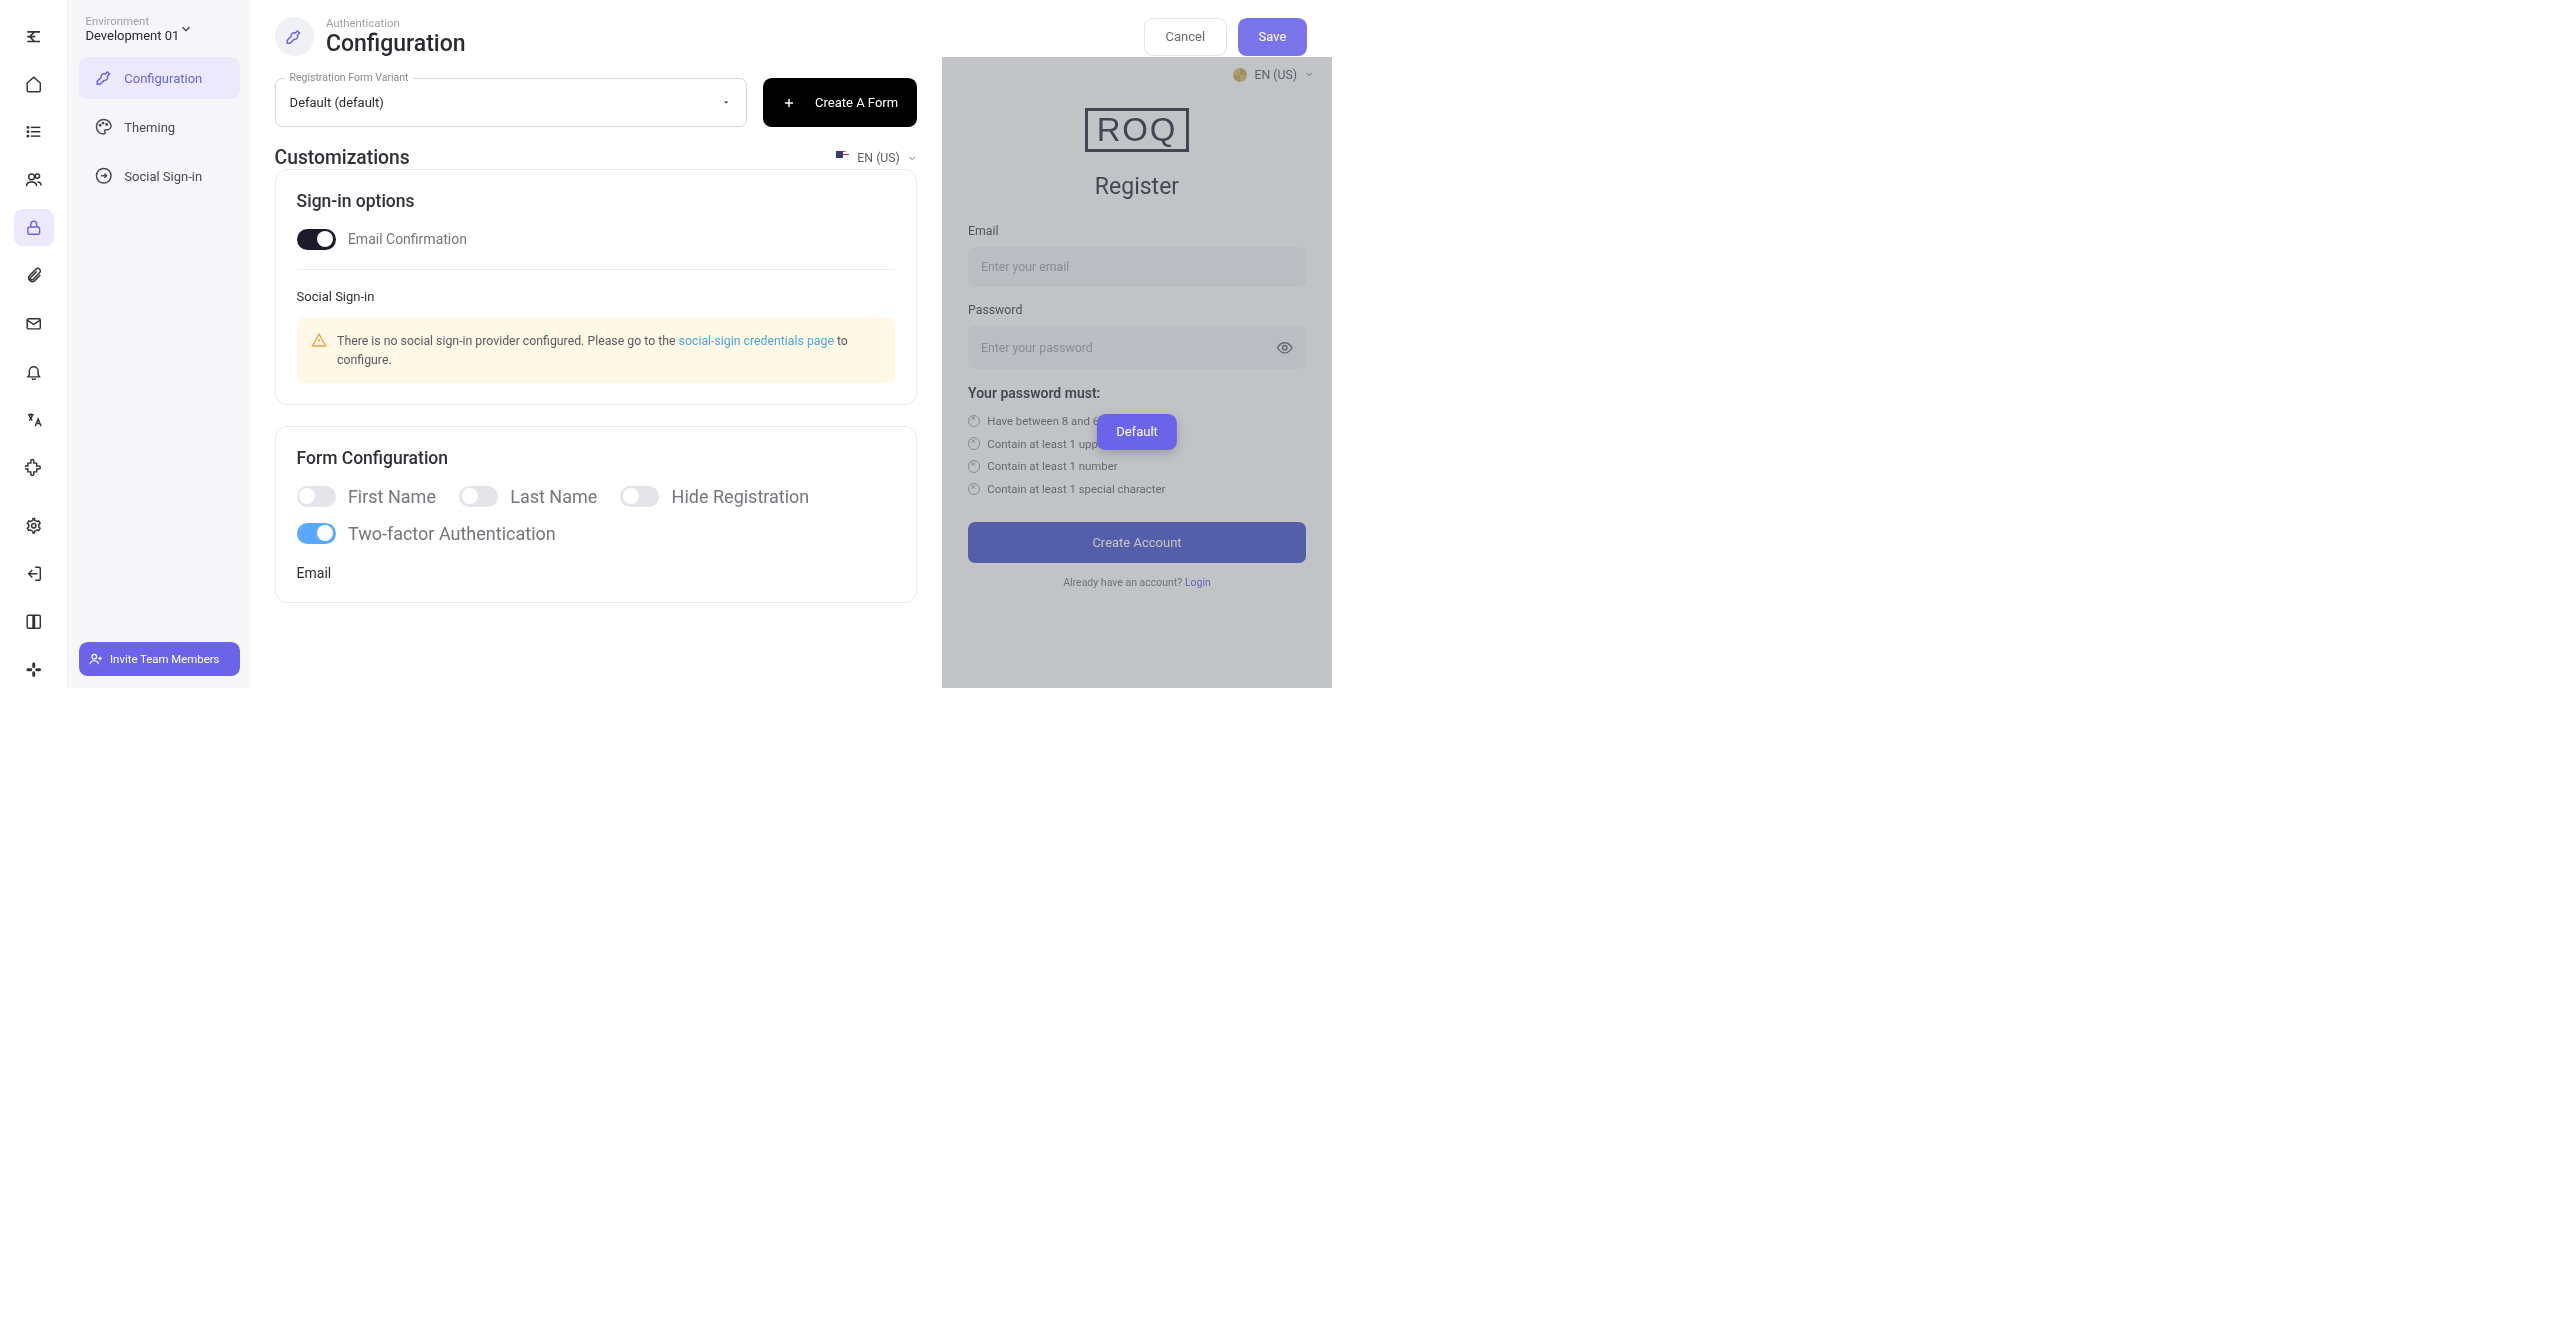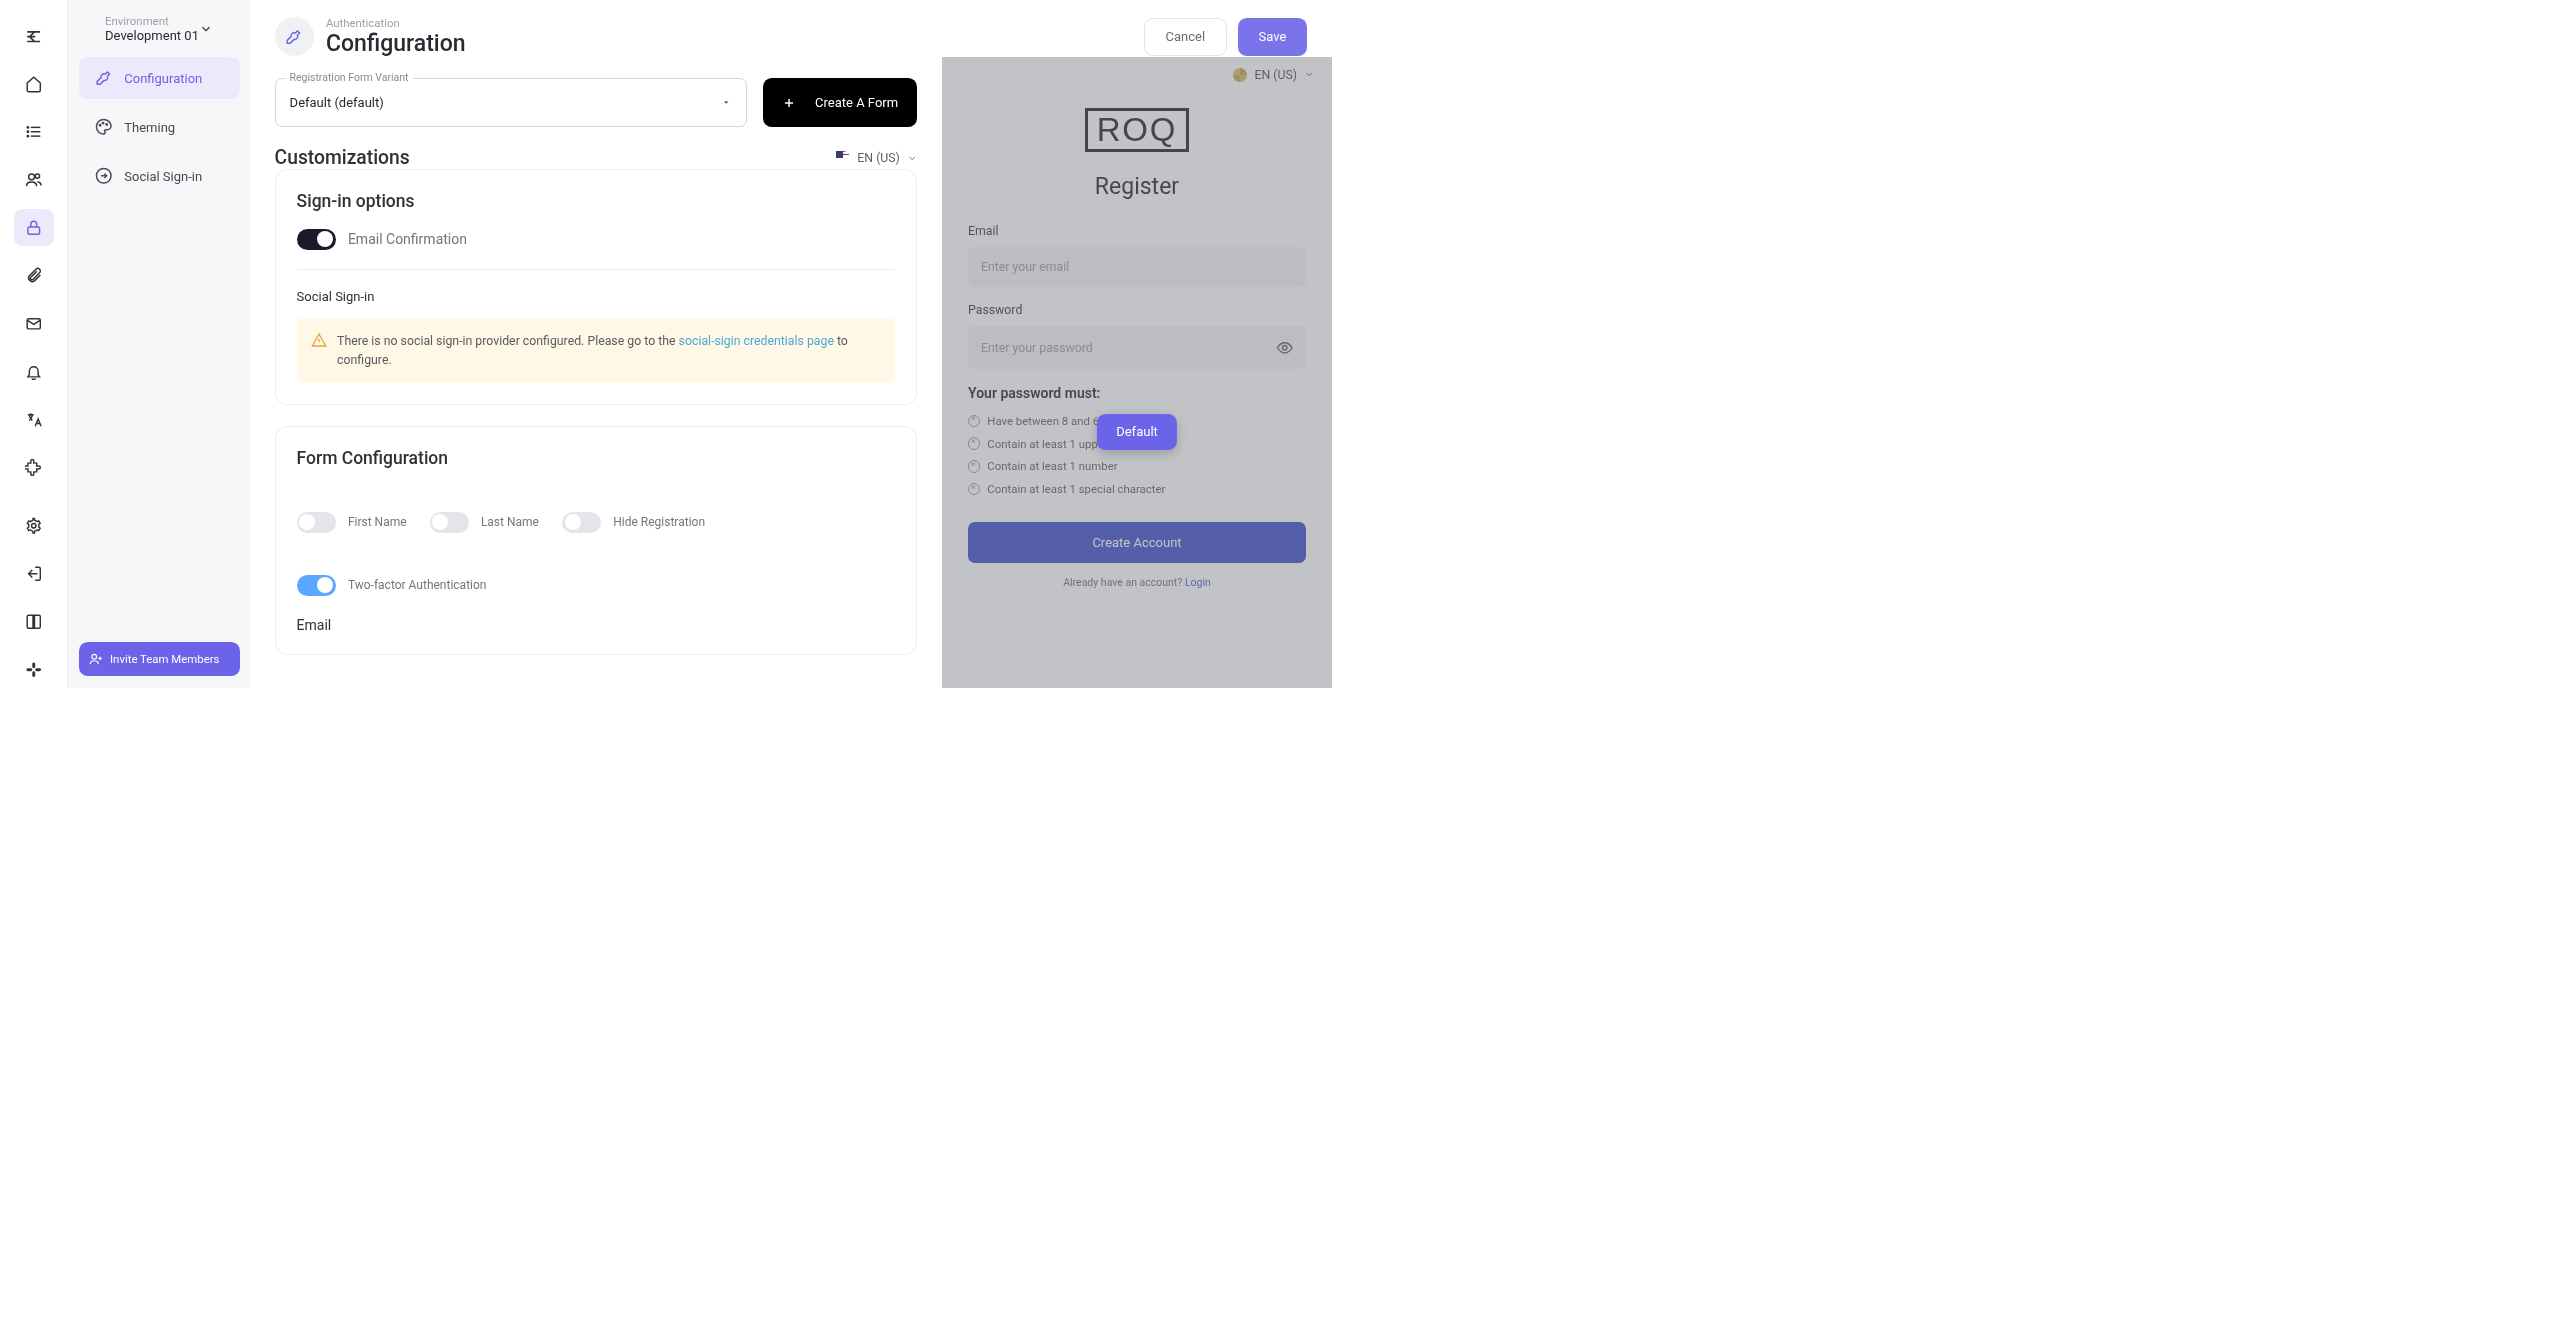--- a/index.html
+++ b/index.html
@@ -2,21 +2,21 @@
 <html style="font-size:14px"><head>
 <meta charset="utf-8">
 <style>
 * { box-sizing: border-box; margin: 0; padding: 0; font-family: -apple-system, BlinkMacSystemFont, "Segoe UI", Roboto, sans-serif; }
 body { background: #fff; display: flex; height: 688px; width: 1332px; overflow: hidden; }
 .iconbar { width: 68px; background: #fff; display: flex; flex-direction: column; align-items: center; padding-top: 17.5px; gap: 10.5px; border-right: 0.9px solid #f0f0f0; }
 .iconbar .ib-btn { width: 40px; height: 40px; display:flex; align-items:center; justify-content:center; border-radius: 8.8px; color:#333; cursor:pointer; }
 .iconbar .ib-btn.active { background:#ece9fd; color:#6b63e8; }
 .iconbar .spacer { flex:1; }
 .sidebar { width: 182px; background:#f7f7f9; display:flex; flex-direction:column; }
-.env { padding: 14px 17.5px 10.5px; display:flex;align-items:center;justify-content:center; }
+.env { padding: 14px 17.5px 10.5px; display:flex;align-items:center;justify-content:flex-start; }
 .env-label { font-size:11.4px; color:#9ea0a8; }
 .env-name { font-size:13px; color:#2a2a32; }
 .sb-item { display:flex; align-items:center; gap:10.5px; padding: 11.4px 16px; margin: 3.5px 10.5px; border-radius: 8.8px; color:#4a4a52; cursor:pointer; font-size:13px; }
 .sb-item.active { background:#ece9fd; color:#6b63e8; }
 .sb-item .sb-ic { width:19.3px; height:19.3px; display:flex;align-items:center;justify-content:center; }
 .invite { margin: auto 10.5px 12.3px; background:#6b63e8; color:#fff; border-radius:8.8px; padding:9.7px 10.5px; font-size:11.4px; display:flex;align-items:center;gap:7px; cursor:pointer;}
 .main { flex:1; display:flex; flex-direction:column; overflow:hidden; position:relative;}
 .topbar { display:flex; align-items:center; padding: 16px 24.6px 0; gap:12.3px; }
 .topbar .wrench { width:39px;height:39px;border-radius:50%;background:#f0f1f4;display:flex;align-items:center;justify-content:center;color:#6b63e8;}
 .crumb { font-size:11.4px; color:#9ea0a8; }
@@ -46,21 +46,21 @@
 .toggle .knob { position:absolute; width:16px;height:16px;background:#fff;border-radius:50%;top:2.6px; }
 .toggle.on-dark { background:#1a1a2a; } .toggle.on-dark .knob{ right:2.6px; }
 .toggle.on-blue { background:#5aa8ff; } .toggle.on-blue .knob{ right:2.6px; }
 .toggle.off { background:#e4e4ea; } .toggle.off .knob{ left:2.6px; }
 .divider { border:none; border-top:0.9px solid #ececf0; margin:19.3px 0; }
 .subh { font-size:13px; color:#303038; margin-bottom:14px;}
 .alert { background:#fff8e6; border-radius:7px; padding:14px; display:flex; gap:10.5px; font-size:12.3px; color:#5a5a62; line-height:1.5; }
 .alert .wicon { color:#e8a23c; flex-shrink:0; }
 .alert a { color:#4aa8d8; text-decoration:none; }
 .togglegrid { display:flex; flex-wrap:wrap; gap:16px 23px; }
-.togglegrid .toggle-row { font-size:12px;margin-top:26px; }
+.togglegrid .toggle-row { font-size:18px; }
 .field-sh { font-size:14px;color:#303038;margin-top:21px;}
 
 .preview-overlay { position:absolute; inset:0; background:rgba(120,122,130,.45); }
 .preview-card { position:absolute; inset:0; background:#fff; overflow:hidden; }
 .pv-top { display:flex;justify-content:flex-end;align-items:center;gap:7px;padding:14px 17.5px;font-size:12.3px;color:#4a4a54; }
 .pv-logo { text-align:center; font-family: 'Arial Black',sans-serif; font-size:33px; letter-spacing:1.8px; color:#1a1a2a; border:3.5px solid #1a1a2a; display:inline-block; padding:0 8.8px; margin: 12.3px auto 21px; }
 .pv-logo-wrap{text-align:center;}
 .pv-h { text-align:center; font-size:23px; color:#1a1a2a; font-weight:400; margin-bottom:24.6px; }
 .pv-body { padding: 0 26px; }
 .pv-lbl { font-size:12.3px; color:#303038; margin-bottom:8.8px; }

